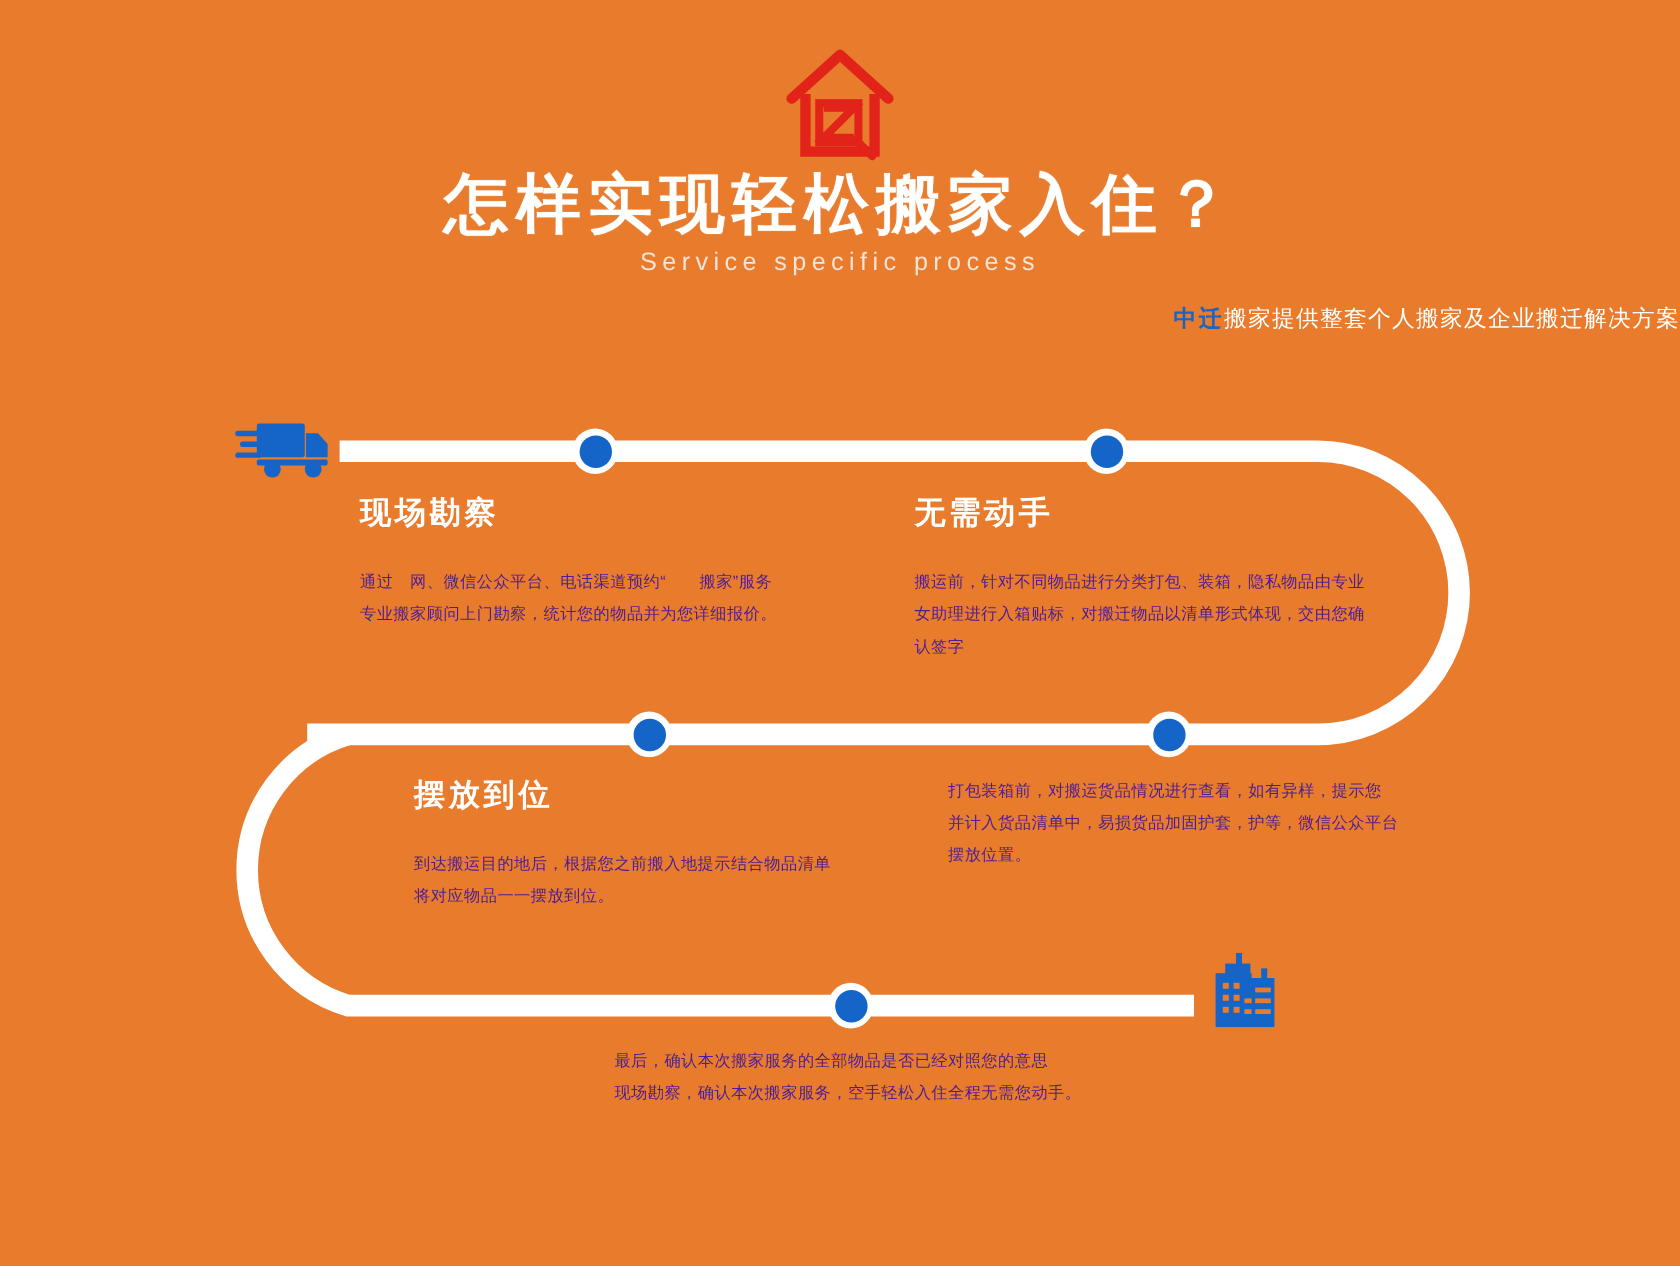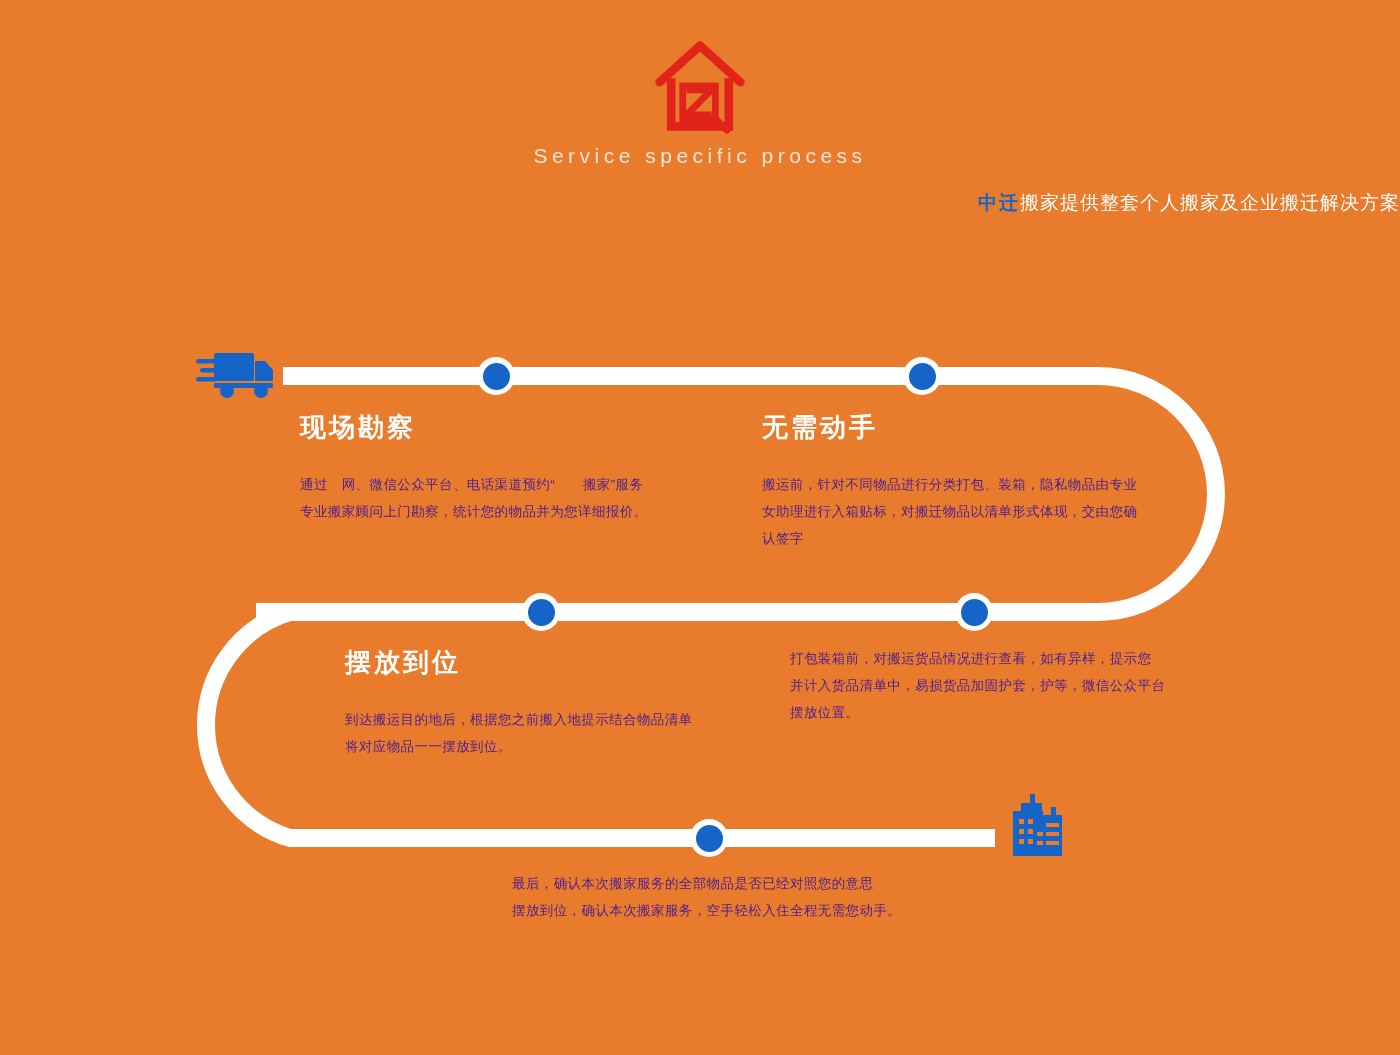--- a/index.html
+++ b/index.html
@@ -128,20 +128,21 @@
 
       <path d="M20 42 L20 92 L80 92 L80 42" fill="none" stroke="#e2231a" stroke-width="9" stroke-linejoin="miter"></path>
 
       <rect x="32" y="50" width="34" height="34" fill="none" stroke="#e2231a" stroke-width="7"></rect>
       <path d="M36 54 L62 54 L36 80 L62 80" fill="none" stroke="#e2231a" stroke-width="7" stroke-linejoin="miter" stroke-linecap="butt"></path>
 
       <path d="M64 82 L78 96" fill="none" stroke="#e2231a" stroke-width="7" stroke-linecap="round"></path>
     </svg>
   </div>
 
+  <div class="page-title">怎样实现轻松搬家入住？</div>
   <div class="page-subtitle">Service specific process</div>
 
   <div class="tagline">
     <span class="brand">中迁</span><span>搬家提供整套个人搬家及企业搬迁解决方案</span>
   </div>
 </div>
 
 <svg class="track-layer" viewBox="0 0 1400 1055">
 
   <path d="M283 376 L1098 376
@@ -220,14 +221,14 @@
 </div>
 
 <div class="step ta-left" style="left:790px; top:645px; width:400px;">
   <div class="step-body">打包装箱前，对搬运货品情况进行查看，如有异样，提示您
 并计入货品清单中，易损货品加固护套，护等，微信公众平台
 摆放位置。</div>
 </div>
 
 <div class="step ta-center" style="left:512px; top:870px; width:392px;">
   <div class="step-body">最后，确认本次搬家服务的全部物品是否已经对照您的意思
-摆放到位，确认本次搬家服务，空手轻松入住全程无需您动手。</div>
+现场勘察，确认本次搬家服务，空手轻松入住全程无需您动手。</div>
 </div>
 
 </body></html>

